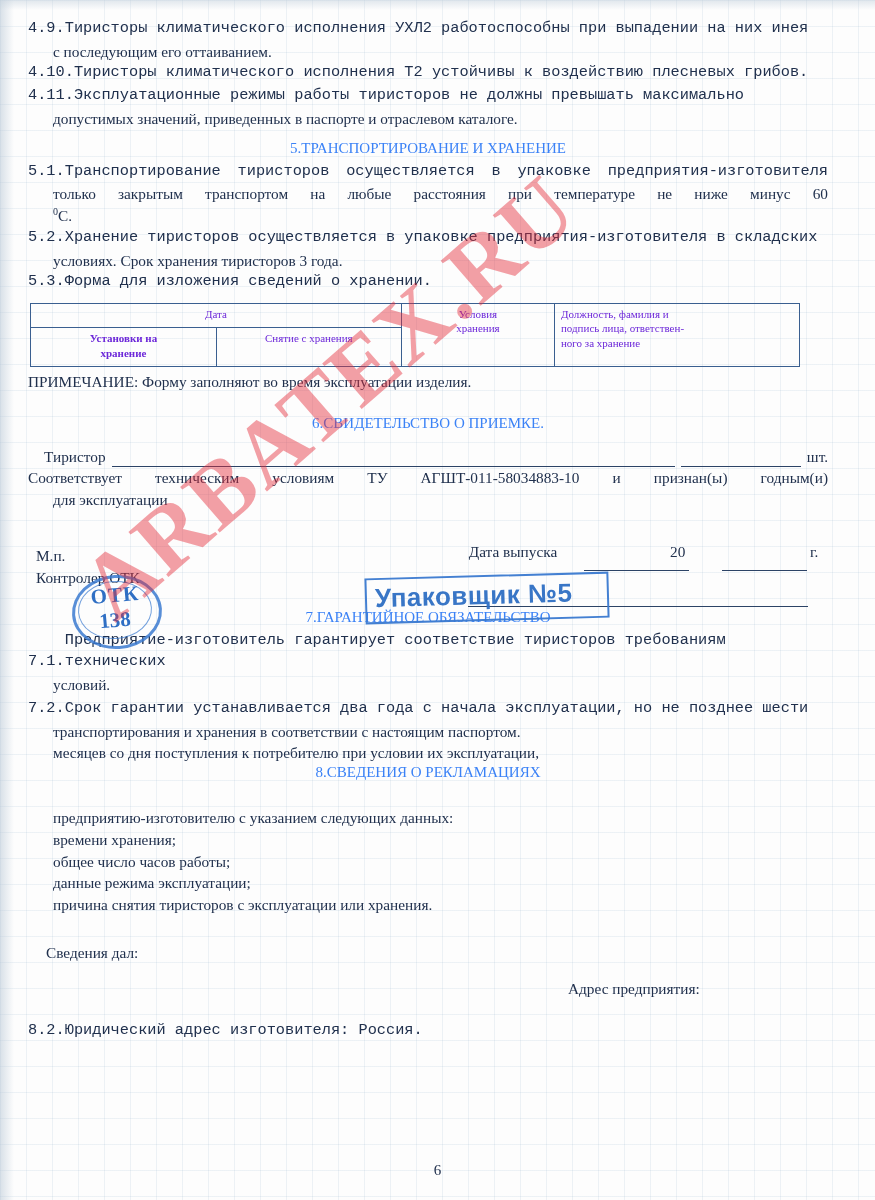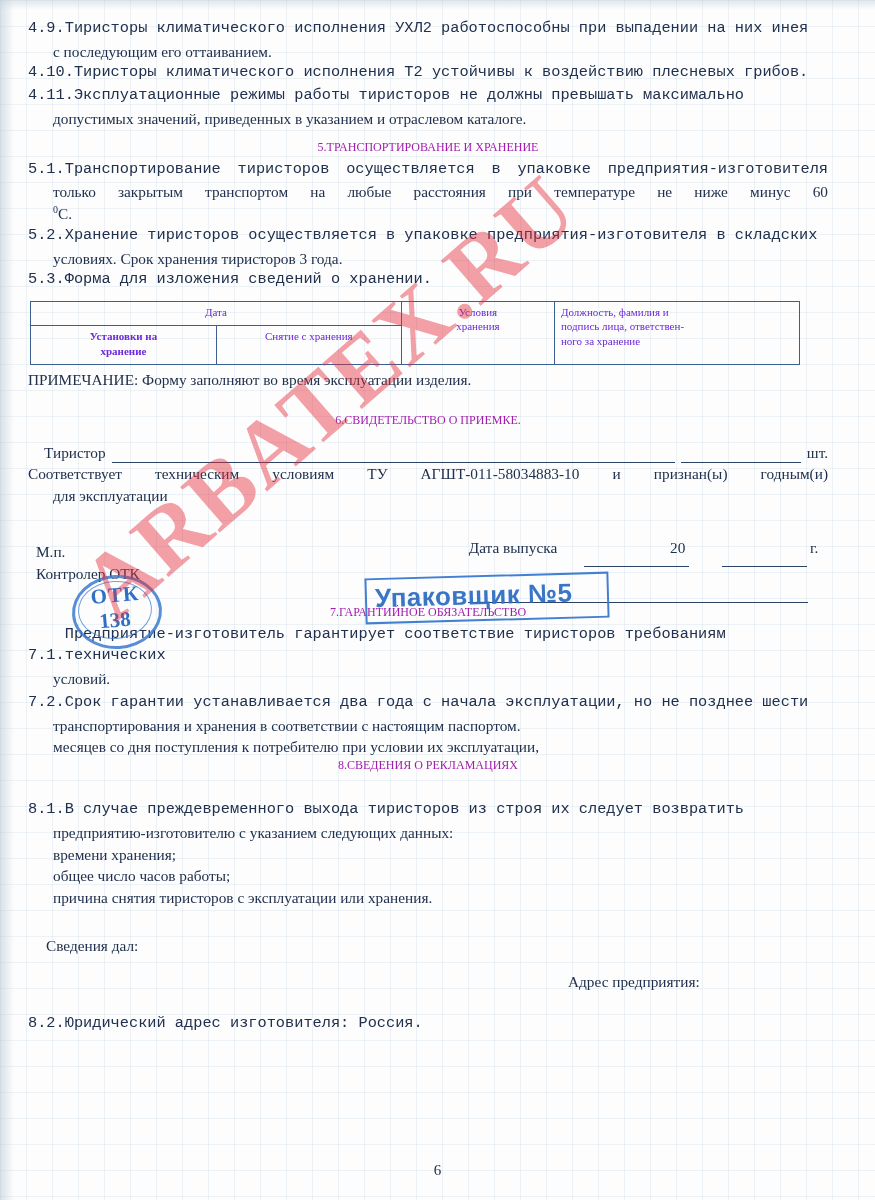--- a/index.html
+++ b/index.html
@@ -58,23 +58,23 @@
     white-space: nowrap;
   }
   .num-item .b {
     flex: 1 1 auto;
   }
   .indent {
     padding-left: 25px;
   }
   .heading {
     text-align: center;
-    font-size: 12px;
+    font-size: 15px;
     margin: 10px 0 4px 0;
-    color: #a21caf;
+    color: #3b82f6;
   }
   .just {
     text-align: justify;
     text-align-last: left;
   }
   
   table.storage {
     border-collapse: collapse;
     width: 770px;
     margin: 10px 0 4px 2px;
@@ -233,21 +233,21 @@
 
     <div class="num-item txt">
       <span class="n">4.10.</span>
       <span class="b">Тиристоры климатического исполнения Т2 устойчивы к воздействию плесневых грибов.</span>
     </div>
 
     <div class="num-item txt">
       <span class="n">4.11.</span>
       <span class="b">Эксплуатационные режимы работы тиристоров не должны превышать максимально</span>
     </div>
-    <div class="txt indent">допустимых значений, приведенных в указанием и отраслевом каталоге.</div>
+    <div class="txt indent">допустимых значений, приведенных в паспорте и отраслевом каталоге.</div>
   </div>
 
   <div class="heading">5.ТРАНСПОРТИРОВАНИЕ И ХРАНЕНИЕ</div>
 
   <div>
     <div class="num-item txt">
       <span class="n">5.1.</span>
       <span class="b just" style="text-align-last:justify;">Транспортирование тиристоров осуществляется в упаковке предприятия-изготовителя</span>
     </div>
     <div class="txt indent just" style="text-align-last:justify;">только закрытым транспортом на любые расстояния при температуре не ниже минус 60</div>
@@ -337,27 +337,24 @@
     </div>
     <div class="txt indent">транспортирования и хранения в соответствии с настоящим паспортом.</div>
     <div class="txt indent">месяцев со дня поступления к потребителю при условии их  эксплуатации,</div>
   </div>
 
   <div class="heading" style="margin-top:0px;">8.СВЕДЕНИЯ О РЕКЛАМАЦИЯХ</div>
 
   <div style="height:22px;"></div>
 
   <div>
-    <div class="num-item txt">
-      <span class="n">8.1.</span>
-      <span class="b">В случае преждевременного выхода тиристоров из строя их следует возвратить</span>
-    </div>
     <div class="txt indent">предприятию-изготовителю с указанием следующих данных:</div>
     <div class="txt indent">времени хранения;</div>
     <div class="txt indent">общее число часов работы;</div>
+    <div class="txt indent">данные режима эксплуатации;</div>
     <div class="txt indent">причина снятия тиристоров с эксплуатации или хранения.</div>
   </div>
 
   <div style="position:relative; height:78px; margin-top:26px;">
     <div style="position:absolute; left:18px; top:0;" class="txt">Сведения дал:</div>
     <div style="position:absolute; left:540px; top:36px;" class="txt">Адрес предприятия:</div>
   </div>
 
   <div class="num-item txt">
     <span class="n">8.2.</span>

